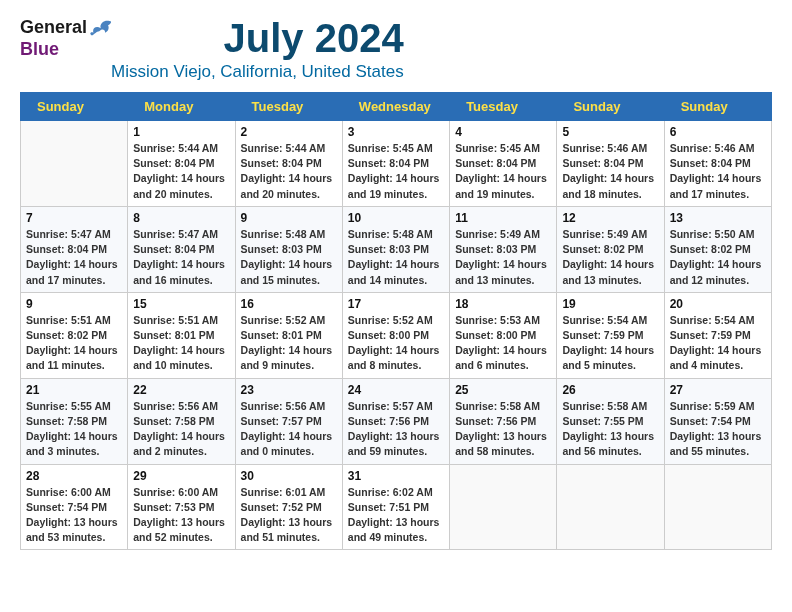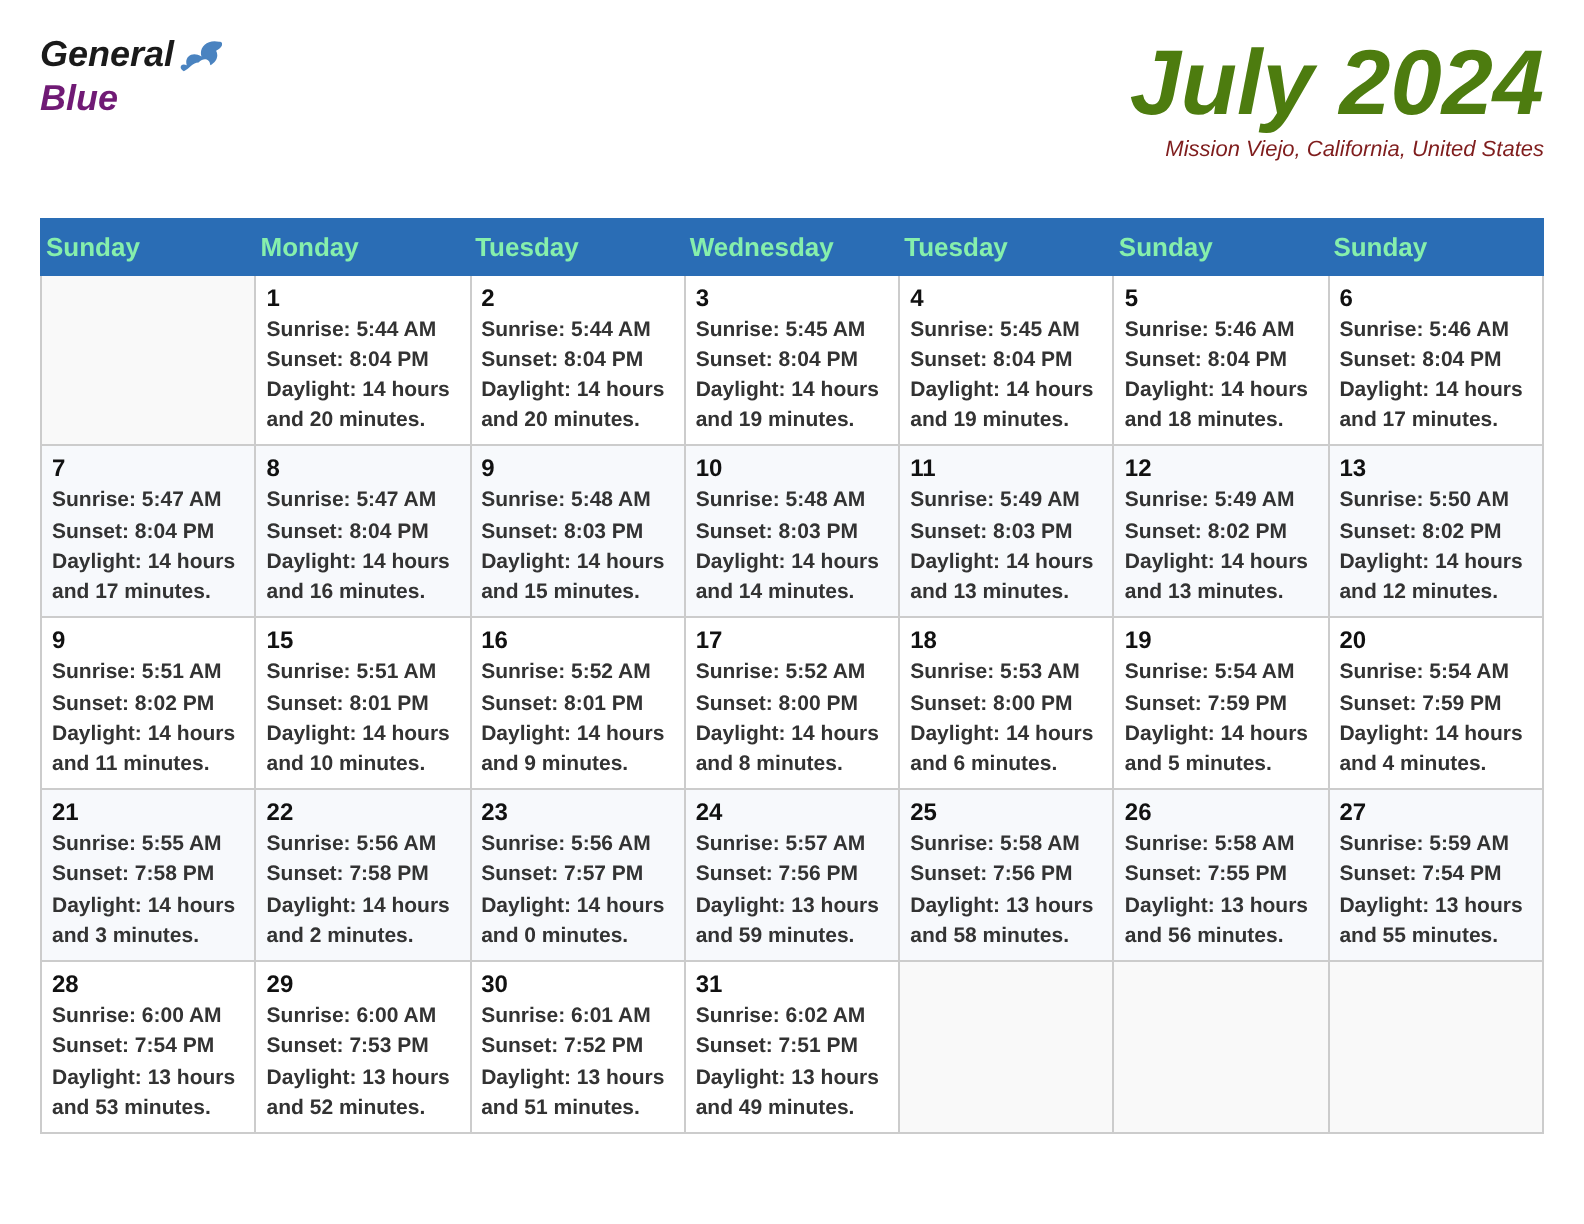--- a/index.html
+++ b/index.html
@@ -5,24 +5,22 @@
     * { box-sizing: border-box; margin: 0; padding: 0; }
     body {
       font-family: Arial, sans-serif;
       background: #fff;
       width: 792px;
       min-height: 612px;
       padding: 16px 20px;
     }
     .header-area {
       display: flex;
-      justify-content: space-between;
       align-items: flex-start;
-      margin-bottom: 28px;
-      font-style: italic;
+      margin-bottom: 10px;
     }
     .logo {
       display: flex;
       align-items: flex-start;
       gap: 2px;
     }
     .logo-text {
       font-size: 18px;
       font-weight: bold;
       line-height: 1.1;
@@ -31,40 +29,40 @@
     .logo-blue { color: #701a75; }
     .logo-bird {
       width: 22px;
       height: 22px;
       margin-top: 2px;
     }
     .title-area {
       text-align: right;
     }
     .month-title {
-      font-size: 46px;
-      font-weight: bold;
-      color: #4d7c0f;
+      font-size: 40px;
+      font-weight: bold;
+      color: #0c4a6e;
       line-height: 1.1;
     }
     .location-title {
-      font-size: 11px;
-      color: #7f1d1d;
+      font-size: 17px;
+      color: #0369a1;
       margin-top: 2px;
     }
     .calendar-table {
       width: 100%;
       border-collapse: collapse;
       font-size: 11px;
     }
     .calendar-table th {
       background-color: #2a6db5;
-      color: #86efac;
+      color: #fde047;
       text-align: left;
-      padding: 6px 2px;
+      padding: 6px 16px;
       font-size: 13px;
       font-weight: bold;
       border: 1px solid #2a6db5;
     }
     .calendar-table td {
       border: 1px solid #ccc;
       vertical-align: top;
       padding: 4px 5px;
       width: calc(100%/7);
       min-height: 70px;

